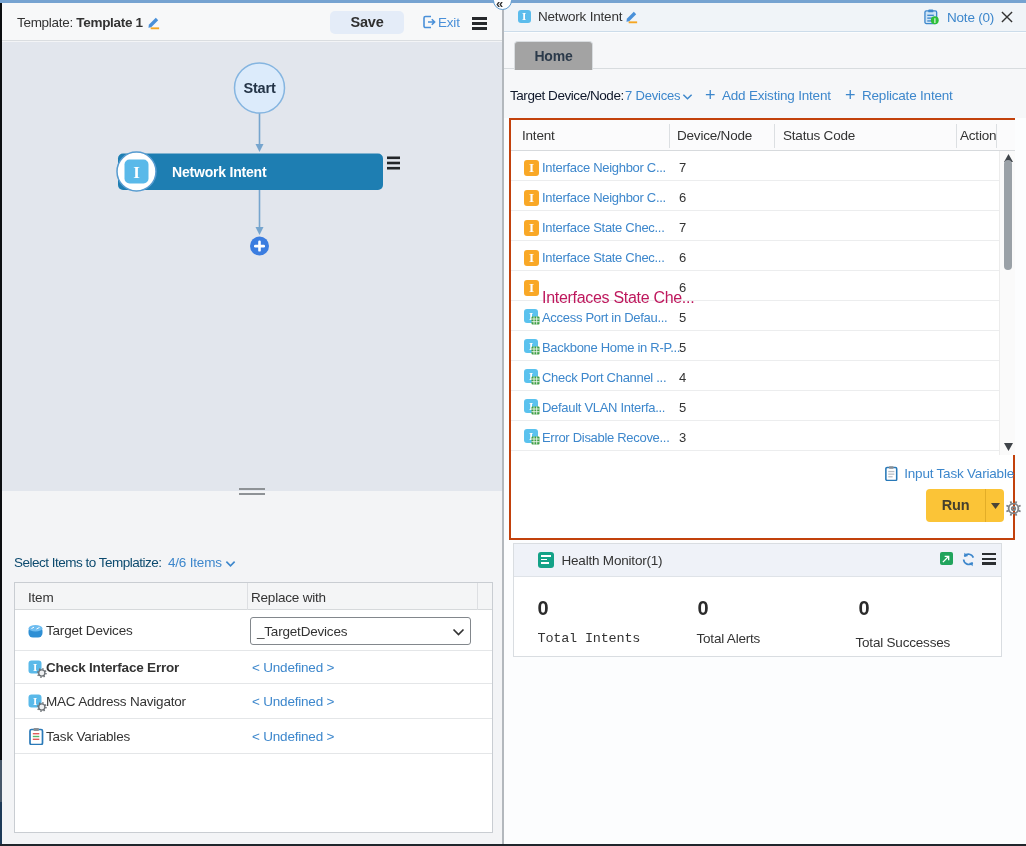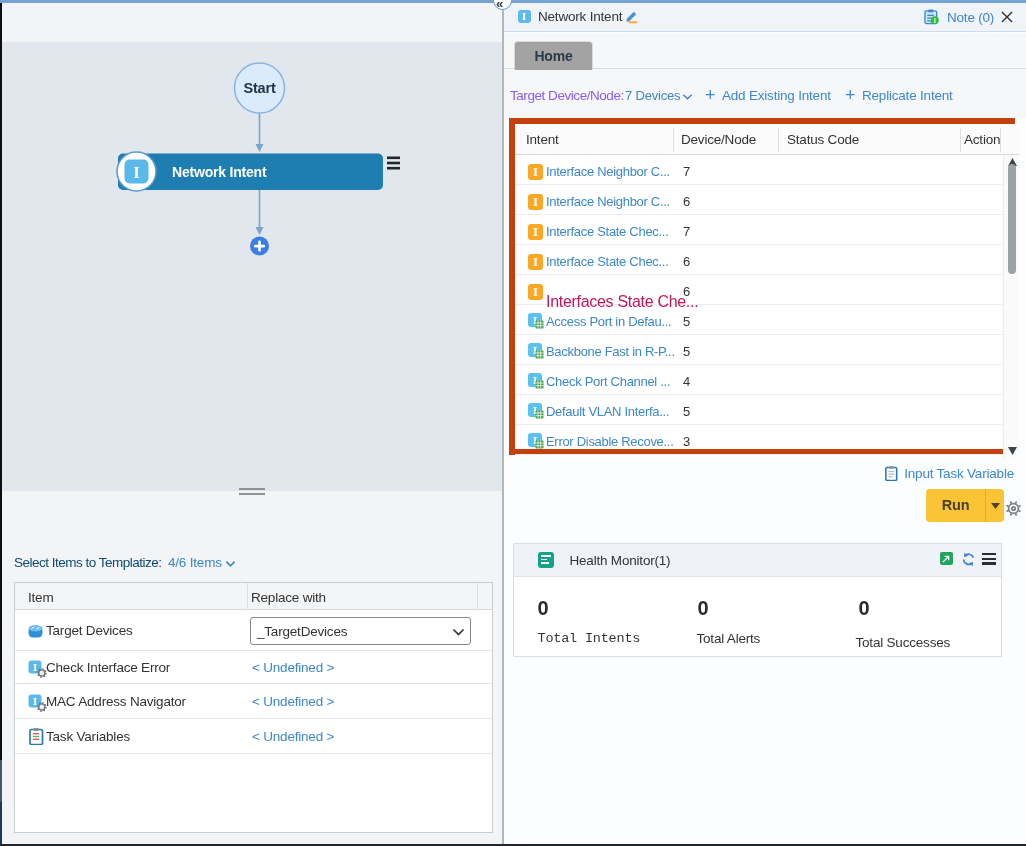--- a/index.html
+++ b/index.html
@@ -11,20 +11,38 @@
 <body>
 
 <div class="abs" style="left:0;top:0;width:1026px;height:3px;background:#76a3d1;"></div>
 
 <div class="abs" style="left:0;top:3px;width:2px;height:757px;background:#0c0e11;"></div>
 <div class="abs" style="left:0;top:760px;width:3px;height:42px;background:#47586a;"></div>
 <div class="abs" style="left:0;top:802px;width:3px;height:44px;background:#1d3a58;"></div>
 
 <div class="abs" style="left:2px;top:3px;width:500px;height:841px;background:#f3f4f6;">
 
+  <div class="abs" style="left:0;top:0;width:500px;height:38px;background:#f7f8f9;border-bottom:1px solid #dadde0;">
+    <div class="abs" style="left:15px;top:12px;font-size:13.5px;letter-spacing:-0.3px;color:#333;">Template: <b>Template 1</b></div>
+    <svg class="abs" style="left:144px;top:12px;" width="15" height="15" viewBox="0 0 16 16">
+      <path d="M3 10.5 L10.5 3 L13 5.5 L5.5 13 L2.6 13.6 Z" fill="#4a90d9"></path>
+      <rect x="5" y="13.2" width="9" height="2" fill="#f5a623"></rect>
+    </svg>
+    <div class="abs" style="left:328px;top:8px;width:74px;height:23px;background:#e4ecf8;border-radius:5px;text-align:center;line-height:23px;font-size:14.5px;font-weight:bold;color:#2f2f2f;">Save</div>
+    <svg class="abs" style="left:420px;top:12px;" width="14" height="14" viewBox="0 0 14 14">
+      <path d="M9 1.5 H3.5 A1.5 1.5 0 0 0 2 3 V11 A1.5 1.5 0 0 0 3.5 12.5 H9" fill="none" stroke="#4a90d9" stroke-width="1.6"></path>
+      <path d="M6 7 H12.5 M9.8 4.2 L12.6 7 L9.8 9.8" fill="none" stroke="#4a90d9" stroke-width="1.6"></path>
+    </svg>
+    <div class="abs" style="left:436px;top:12px;font-size:13.5px;color:#4a90d9;">Exit</div>
+    <div class="abs" style="left:470px;top:14px;width:15px;height:11px;">
+      <div style="height:2.5px;background:#26292c;margin-bottom:2.5px;"></div>
+      <div style="height:2.5px;background:#26292c;margin-bottom:2.5px;"></div>
+      <div style="height:2.5px;background:#26292c;"></div>
+    </div>
+  </div>
 
   <div class="abs" style="left:0;top:39px;width:500px;height:449px;background:#e2e6ed;overflow:hidden;">
     <svg class="abs" style="left:0;top:0;" width="500" height="449" viewBox="0 0 500 449">
 
       <line x1="257.5" y1="70" x2="257.5" y2="103" stroke="#76a5ce" stroke-width="1.6"></line>
       <path d="M253.5 102 L261.5 102 L257.5 110 Z" fill="#76a5ce"></path>
       <line x1="257.5" y1="148" x2="257.5" y2="186" stroke="#76a5ce" stroke-width="1.6"></line>
       <path d="M253.5 185 L261.5 185 L257.5 193 Z" fill="#76a5ce"></path>
 
       <circle cx="257.5" cy="46" r="25" fill="#dcebfb" stroke="#85b5e0" stroke-width="1.5"></circle>
@@ -80,21 +98,21 @@
       </div>
     </div>
 
     <div class="abs" style="left:0;top:69px;width:477px;height:32px;border-bottom:1px solid #e4e6e8;">
       <svg class="abs" style="left:13px;top:8px;" width="19" height="18" viewBox="0 0 19 18">
         <rect x="0.5" y="0.5" width="13" height="13" rx="3" fill="#5ab9e9"></rect>
         <text x="7" y="11" text-anchor="middle" font-size="11" font-weight="bold" font-family="Liberation Serif" fill="#fff">I</text>
         <circle cx="13.8" cy="13" r="3.1" fill="#eef0f2" stroke="#6b7075" stroke-width="1.3"></circle>
         <circle cx="13.8" cy="13" r="4.2" fill="none" stroke="#6b7075" stroke-width="1.5" stroke-dasharray="1.3,2"></circle>
       </svg>
-      <div class="abs" style="left:31px;top:8px;font-size:13.5px;">Check Interface Error</div>
+      <div class="abs" style="left:31px;top:8px;font-size:13.5px;font-weight:bold;">Check Interface Error</div>
       <div class="abs" style="left:237px;top:8px;font-size:13.5px;color:#3d87cc;">&lt; Undefined &gt;</div>
     </div>
 
     <div class="abs" style="left:0;top:102px;width:477px;height:34px;border-bottom:1px solid #e4e6e8;">
       <svg class="abs" style="left:13px;top:9px;" width="19" height="18" viewBox="0 0 19 18">
         <rect x="0.5" y="0.5" width="13" height="13" rx="3" fill="#5ab9e9"></rect>
         <text x="7" y="11" text-anchor="middle" font-size="11" font-weight="bold" font-family="Liberation Serif" fill="#fff">I</text>
         <circle cx="13.8" cy="13" r="3.1" fill="#eef0f2" stroke="#6b7075" stroke-width="1.3"></circle>
         <circle cx="13.8" cy="13" r="4.2" fill="none" stroke="#6b7075" stroke-width="1.5" stroke-dasharray="1.3,2"></circle>
       </svg>
@@ -139,31 +157,31 @@
     <div class="abs" style="left:443px;top:7px;font-size:13.5px;color:#3d87cc;">Note (0)</div>
     <svg class="abs" style="left:497px;top:8px;" width="12" height="12" viewBox="0 0 13 13">
       <path d="M1 1 L12 12 M12 1 L1 12" stroke="#333" stroke-width="1.5"></path>
     </svg>
   </div>
 
   <div class="abs" style="left:0;top:30px;width:522px;height:85px;background:#f6f7f9;"></div>
   <div class="abs" style="left:0;top:30px;width:522px;height:36px;border-bottom:1px solid #d8dcdf;"></div>
   <div class="abs" style="left:10px;top:38px;width:79px;height:29px;background:#a3a3a3;border:1px solid #d8dcdf;border-bottom:none;border-radius:4px 4px 0 0;text-align:center;line-height:28px;font-size:14px;font-weight:bold;color:#2b3a4a;">Home</div>
 
-  <div class="abs" style="left:6px;top:85px;font-size:13.5px;letter-spacing:-0.45px;color:#8b5cf6;">Target Device/Node:</div>
+  <div class="abs" style="left:6px;top:85px;font-size:13.5px;letter-spacing:-0.45px;color:#0f172a;">Target Device/Node:</div>
   <div class="abs" style="left:121px;top:85px;font-size:13px;color:#3d87cc;">7 Devices</div>
   <svg class="abs" style="left:178px;top:90px;" width="11" height="8" viewBox="0 0 12 8">
     <path d="M1.5 1.5 L6 6 L10.5 1.5" fill="none" stroke="#3d87cc" stroke-width="1.6"></path>
   </svg>
   <div class="abs" style="left:201px;top:82px;font-size:18px;color:#3d87cc;">+</div>
   <div class="abs" style="left:218px;top:85px;font-size:13.5px;color:#3d87cc;">Add Existing Intent</div>
   <div class="abs" style="left:341px;top:82px;font-size:18px;color:#3d87cc;">+</div>
   <div class="abs" style="left:358px;top:85px;font-size:13.5px;color:#3d87cc;">Replicate Intent</div>
 
-  <div class="abs" style="left:5px;top:115px;width:506px;height:337px;background:#fff;border:6px solid #c2410c;padding-left:33px;">
+  <div class="abs" style="left:5px;top:115px;width:506px;height:422px;background:#fff;border:2px solid #c2410c;padding-left:33px;">
     <div class="abs" style="left:0;top:0;width:504px;height:31px;background:#fbfbfc;border-bottom:1px solid #d7dadd;">
       <div class="abs" style="left:11px;top:8px;font-size:13.5px;">Intent</div>
       <div class="abs" style="left:166px;top:8px;font-size:13.5px;">Device/Node</div>
       <div class="abs" style="left:272px;top:8px;font-size:13.5px;">Status Code</div>
       <div class="abs" style="left:449px;top:8px;font-size:13.5px;text-align:center;">Action</div>
       <div class="abs" style="left:158px;top:4px;width:1px;height:24px;background:#dcdfe2;"></div>
       <div class="abs" style="left:263px;top:4px;width:1px;height:24px;background:#dcdfe2;"></div>
       <div class="abs" style="left:445px;top:4px;width:1px;height:24px;background:#dcdfe2;"></div>
       <div class="abs" style="left:485px;top:4px;width:1px;height:24px;background:#dcdfe2;"></div>
     </div>
@@ -201,21 +219,21 @@
           </svg>
           <div class="abs" style="left:31px;top:9px;font-size:13px;letter-spacing:-0.3px;color:#3d87cc;">Access Port in Defau...</div>
           <div class="abs" style="left:168px;top:9px;font-size:13px;color:#333;">5</div>
         </div>
         <div class="abs" style="left:0;top:180px;width:488px;height:30px;border-bottom:1px solid #ecedee;">
           <div class="abs" style="left:13px;top:8px;width:14px;height:14px;background:#5bc2ee;border-radius:3px;text-align:center;line-height:14px;font-size:11px;font-weight:bold;font-family:'Liberation Serif',serif;color:#fff;">I</div>
           <svg class="abs" style="left:20px;top:15px;" width="9" height="9" viewBox="0 0 9 9">
             <rect x="0.5" y="0.5" width="8" height="8" rx="1" fill="#3f9e44"></rect>
             <path d="M0.5 3 H8.5 M0.5 5.7 H8.5 M3 0.5 V8.5 M5.7 0.5 V8.5" stroke="#fff" stroke-width="0.8"></path>
           </svg>
-          <div class="abs" style="left:31px;top:9px;font-size:13px;letter-spacing:-0.3px;color:#3d87cc;">Backbone Fast in R-P...</div>
+          <div class="abs" style="left:31px;top:9px;font-size:13px;letter-spacing:-0.3px;color:#3d87cc;">Backbone Home in R-P...</div>
           <div class="abs" style="left:168px;top:9px;font-size:13px;color:#333;">5</div>
         </div>
         <div class="abs" style="left:0;top:210px;width:488px;height:30px;border-bottom:1px solid #ecedee;">
           <div class="abs" style="left:13px;top:8px;width:14px;height:14px;background:#5bc2ee;border-radius:3px;text-align:center;line-height:14px;font-size:11px;font-weight:bold;font-family:'Liberation Serif',serif;color:#fff;">I</div>
           <svg class="abs" style="left:20px;top:15px;" width="9" height="9" viewBox="0 0 9 9">
             <rect x="0.5" y="0.5" width="8" height="8" rx="1" fill="#3f9e44"></rect>
             <path d="M0.5 3 H8.5 M0.5 5.7 H8.5 M3 0.5 V8.5 M5.7 0.5 V8.5" stroke="#fff" stroke-width="0.8"></path>
           </svg>
           <div class="abs" style="left:31px;top:9px;font-size:13px;letter-spacing:-0.3px;color:#3d87cc;">Check Port Channel ...</div>
           <div class="abs" style="left:168px;top:9px;font-size:13px;color:#333;">4</div>
@@ -283,21 +301,21 @@
       </g>
     </svg>
 
   <div class="abs" style="left:8.5px;top:540px;width:489px;height:114px;background:#fff;border:1px solid #d9dde1;">
     <div class="abs" style="left:0;top:0;width:487px;height:33px;background:#eff2f8;border-bottom:1px solid #dfe3e8;">
       <div class="abs" style="left:24px;top:8px;width:16px;height:16px;background:#13a287;border-radius:3px;">
         <div class="abs" style="left:3px;top:3px;width:10px;height:1.8px;background:#fff;"></div>
         <div class="abs" style="left:3px;top:6.5px;width:6px;height:1.8px;background:#fff;"></div>
         <div class="abs" style="left:3px;top:10px;width:8px;height:1.8px;background:#fff;"></div>
       </div>
-      <div class="abs" style="left:56px;top:9px;font-size:13.5px;color:#333;">Health Monitor(1)</div>
+      <div class="abs" style="left:48px;top:9px;font-size:13.5px;color:#333;">Health Monitor(1)</div>
       <div class="abs" style="left:426px;top:8px;width:13px;height:13px;background:#21a45c;border-radius:2px;">
         <svg class="abs" style="left:2.5px;top:2.5px;" width="8" height="8" viewBox="0 0 9 9">
             <path d="M1 8 L7 2 M3 1.5 H7.5 V6" stroke="#fff" stroke-width="1.5" fill="none"></path>
           </svg>
       </div>
       <svg class="abs" style="left:447px;top:7.5px;" width="15" height="15" viewBox="0 0 16 16">
         <path d="M13.2 6 A5.6 5.6 0 0 0 3.6 4.4" fill="none" stroke="#3d87cc" stroke-width="1.8"></path>
         <path d="M2.8 8 A5.6 5.6 0 0 0 12.4 11.6" fill="none" stroke="#3d87cc" stroke-width="1.8"></path>
         <path d="M3.6 0.8 L3.4 5.2 L7.6 4.2 Z" fill="#3d87cc"></path>
         <path d="M12.4 15.2 L12.6 10.8 L8.4 11.8 Z" fill="#3d87cc"></path>

